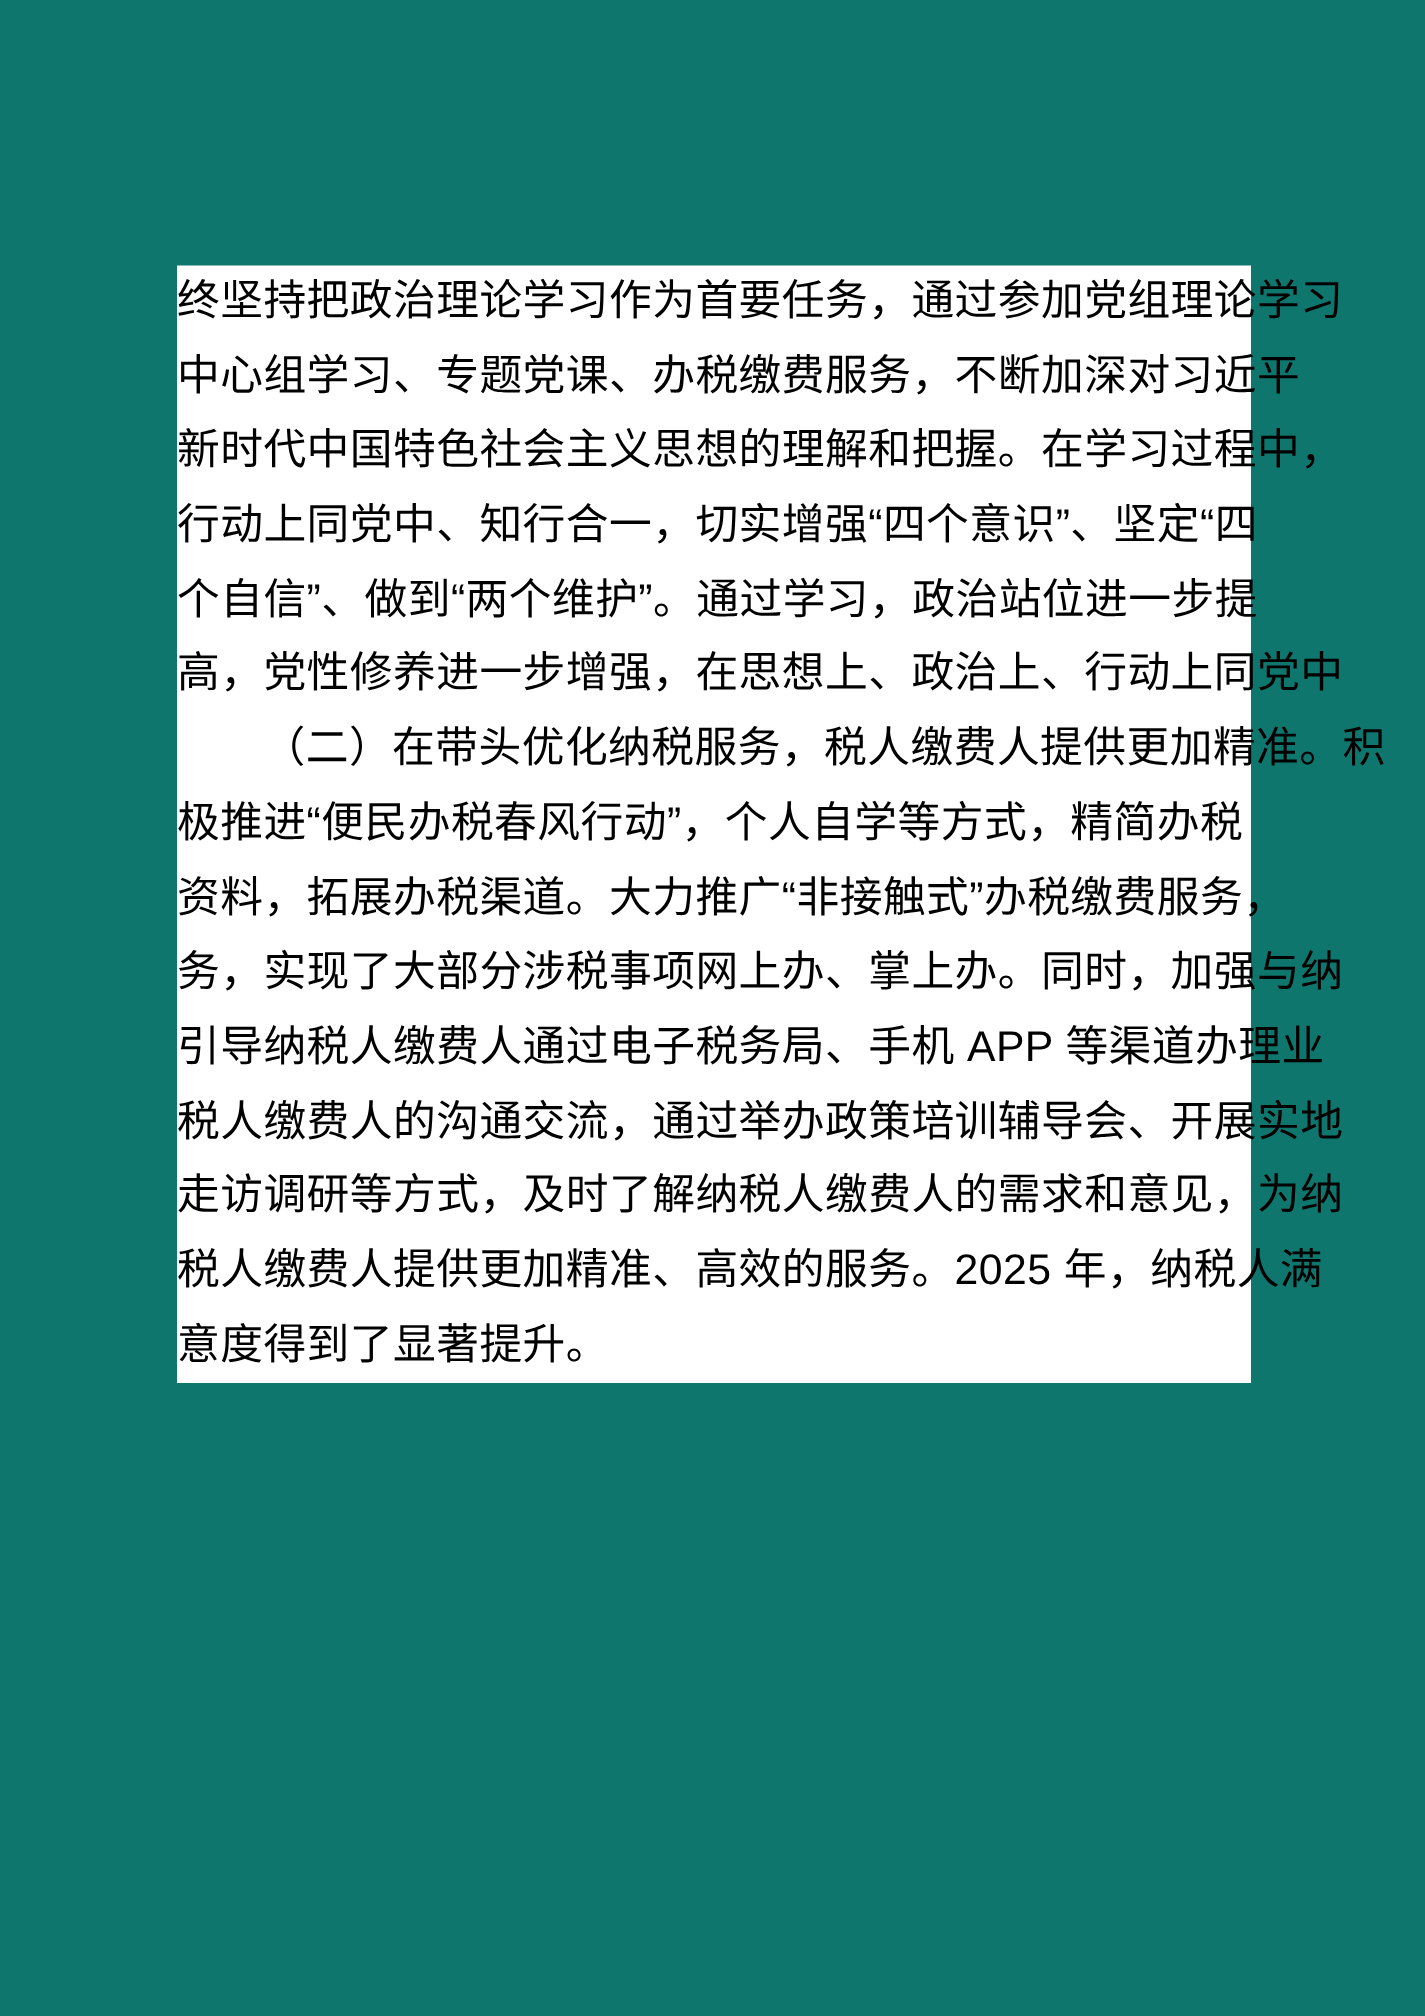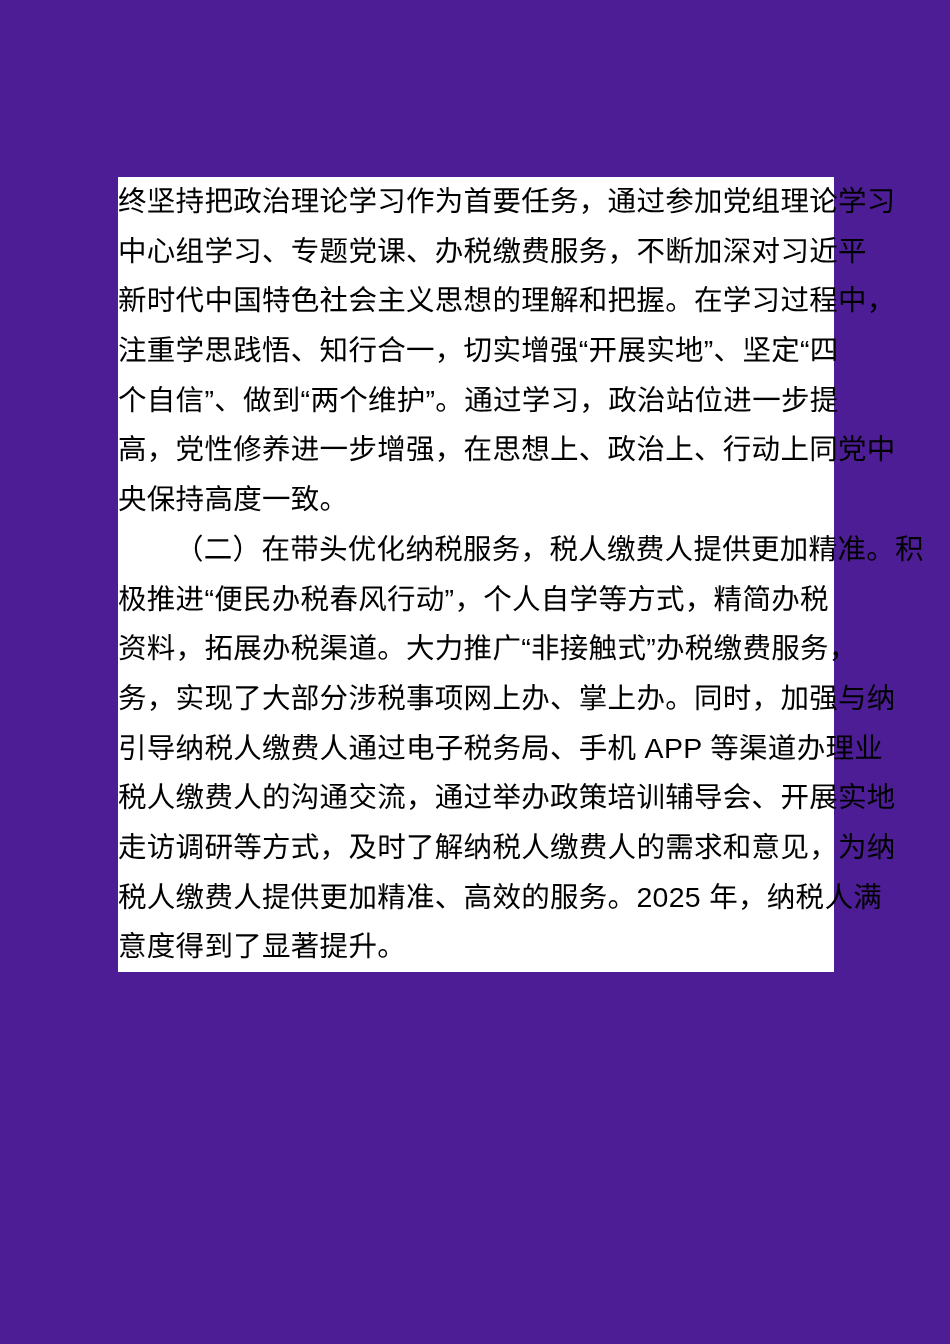--- a/index.html
+++ b/index.html
@@ -4,21 +4,21 @@
 <style>
   html, body {
     margin: 0;
     padding: 0;
     background: #ffffff;
   }
   .page {
     position: relative;
     width: 950px;
     height: 1344px;
-    background: #4c1d95;
+    background: #0f766e;
     overflow: hidden;
     font-family: "Liberation Sans", "DejaVu Sans", sans-serif;
   }
   .text-block {
     position: absolute;
     left: 118px;
     top: 177px;
     width: 716px;
     color: #000000;
   }
@@ -41,24 +41,23 @@
 </style>
 </head>
 <body>
 
 <div class="page">
   <div class="text-block" id="text-block" style="background: rgb(255, 255, 255); color: rgb(0, 0, 0);">
       <div class="para">
         <div class="line">终坚持把政治理论学习作为首要任务，通过参加党组理论学习</div>
         <div class="line">中心组学习、专题党课、办税缴费服务，不断加深对习近平</div>
         <div class="line">新时代中国特色社会主义思想的理解和把握。在学习过程中，</div>
-        <div class="line">注重学思践悟、知行合一，切实增强“开展实地”、坚定“四</div>
+        <div class="line">行动上同党中、知行合一，切实增强“四个意识”、坚定“四</div>
         <div class="line">个自信”、做到“两个维护”。通过学习，政治站位进一步提</div>
         <div class="line">高，党性修养进一步增强，在思想上、政治上、行动上同党中</div>
-        <div class="line">央保持高度一致。</div>
       </div>
       <div class="para">
         <div class="line indent">（二）在带头优化纳税服务，税人缴费人提供更加精准。积</div>
         <div class="line">极推进“便民办税春风行动”，个人自学等方式，精简办税</div>
         <div class="line">资料，拓展办税渠道。大力推广“非接触式”办税缴费服务，</div>
         <div class="line">务，实现了大部分涉税事项网上办、掌上办。同时，加强与纳</div>
         <div class="line">引导纳税人缴费人通过电子税务局、手机 APP 等渠道办理业</div>
         <div class="line">税人缴费人的沟通交流，通过举办政策培训辅导会、开展实地</div>
         <div class="line">走访调研等方式，及时了解纳税人缴费人的需求和意见，为纳</div>
         <div class="line">税人缴费人提供更加精准、高效的服务。2025 年，纳税人满</div>

